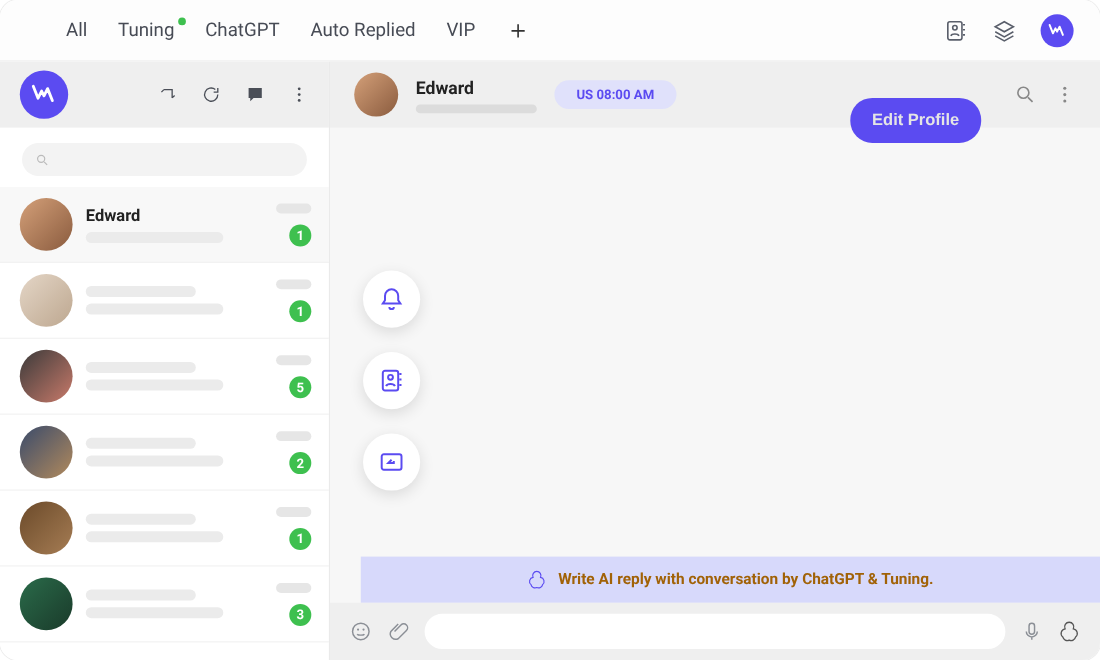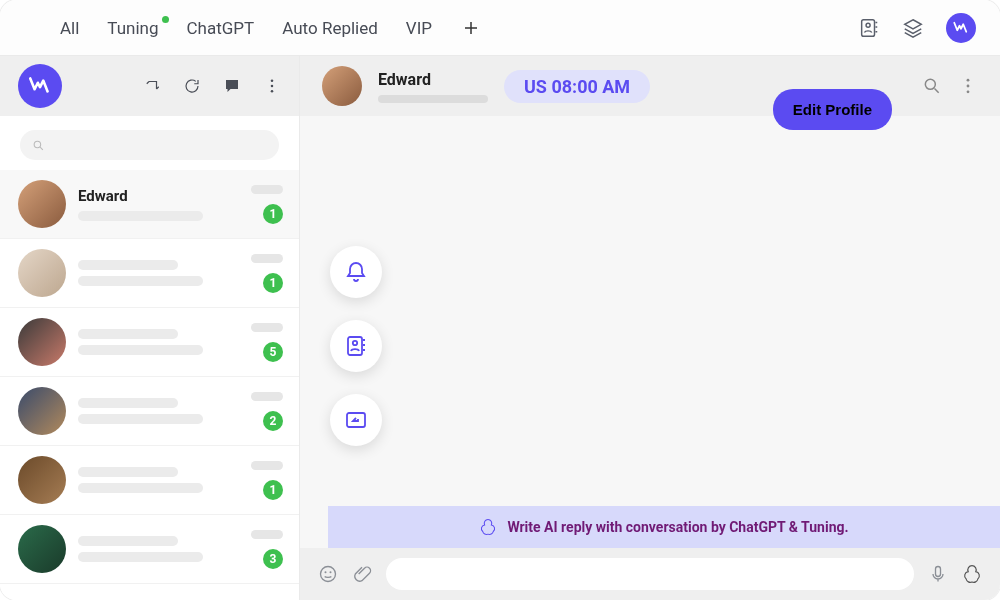--- a/index.html
+++ b/index.html
@@ -39,30 +39,30 @@
   .chat-right { display:flex; flex-direction:column; align-items:flex-end; gap:10px; margin-left:6px;}
   .time-pill { width:32px; height:9px; background:#e6e6e6; border-radius:5px;}
   .badge { min-width:20px; height:20px; border-radius:10px; background:#3ec04f; color:#fff; font-size:12px; font-weight:700; display:flex; align-items:center; justify-content:center; padding:0 5px;}
   
   
   .content { flex:1; display:flex; flex-direction:column; background:#f7f7f7; position:relative;}
   .conv-header { height:60px; background:#efefef; display:flex; align-items:center; padding:0 22px; gap:16px;}
   .hdr-avatar { width:40px; height:40px; border-radius:50%; background:#ccc;}
   .hdr-name { font-weight:700; font-size:16px; color:#222;}
   .hdr-sub { width:110px; height:8px; background:#dcdcdc; border-radius:4px; margin-top:6px;}
-  .tz-pill { background:#e0e1fb; color:#5B4BF1; font-weight:700; font-size:18px; padding:6px 20px; border-radius:18px;}
-  .edit-btn { margin-left:auto; background:#5B4BF1; color:#000000; font-weight:700; border:none; border-radius:20px; padding:12px 20px; font-size:15px; cursor:pointer;margin-top:47px;}
+  .tz-pill { background:#e0e1fb; color:#5B4BF1; font-weight:700; font-size:12px; padding:6px 20px; border-radius:18px;}
+  .edit-btn { margin-left:auto; background:#5B4BF1; color:#e5e5e5; font-weight:700; border:none; border-radius:20px; padding:12px 20px; font-size:15px; cursor:pointer;margin-top:47px;}
   .hdr-ic { width:20px; height:20px; color:#777; cursor:pointer;}
   
   .conv-body { flex:1; position:relative;}
   .float-stack { position:absolute; left:30px; top:130px; display:flex; flex-direction:column; gap:22px;}
   .float-btn { width:52px; height:52px; border-radius:50%; background:#fff; box-shadow:0 4px 14px rgba(0,0,0,.12); display:flex; align-items:center; justify-content:center; cursor:pointer;}
   .float-btn svg { width:24px; height:24px; stroke:#5B4BF1; fill:none; stroke-width:1.8;}
   
-  .ai-banner { background:#d7d9fb; color:#701a75; font-weight:700; font-size:14px; text-align:center; padding:12px 0; display:flex; align-items:center; justify-content:center; gap:10px;margin-left:28px;}
+  .ai-banner { background:#d7d9fb; color:#a16207; font-weight:700; font-size:14px; text-align:center; padding:12px 0; display:flex; align-items:center; justify-content:center; gap:10px;margin-left:28px;}
   .ai-banner svg { width:18px; height:18px;}
   
   .composer { height:52px; background:#efefef; display:flex; align-items:center; padding:0 18px; gap:14px;}
   .comp-ic { width:20px; height:20px; color:#8b8f96; cursor:pointer;}
   .comp-input { flex:1; height:32px; background:#fff; border-radius:16px; border:none;}
   
   
   .av1 { background: linear-gradient(135deg,#d4a079,#8a5b3e);}
   .av2 { background: linear-gradient(135deg,#e4d6c7,#bda78f);}
   .av3 { background: linear-gradient(135deg,#3a3a3a,#c97a6a);}

